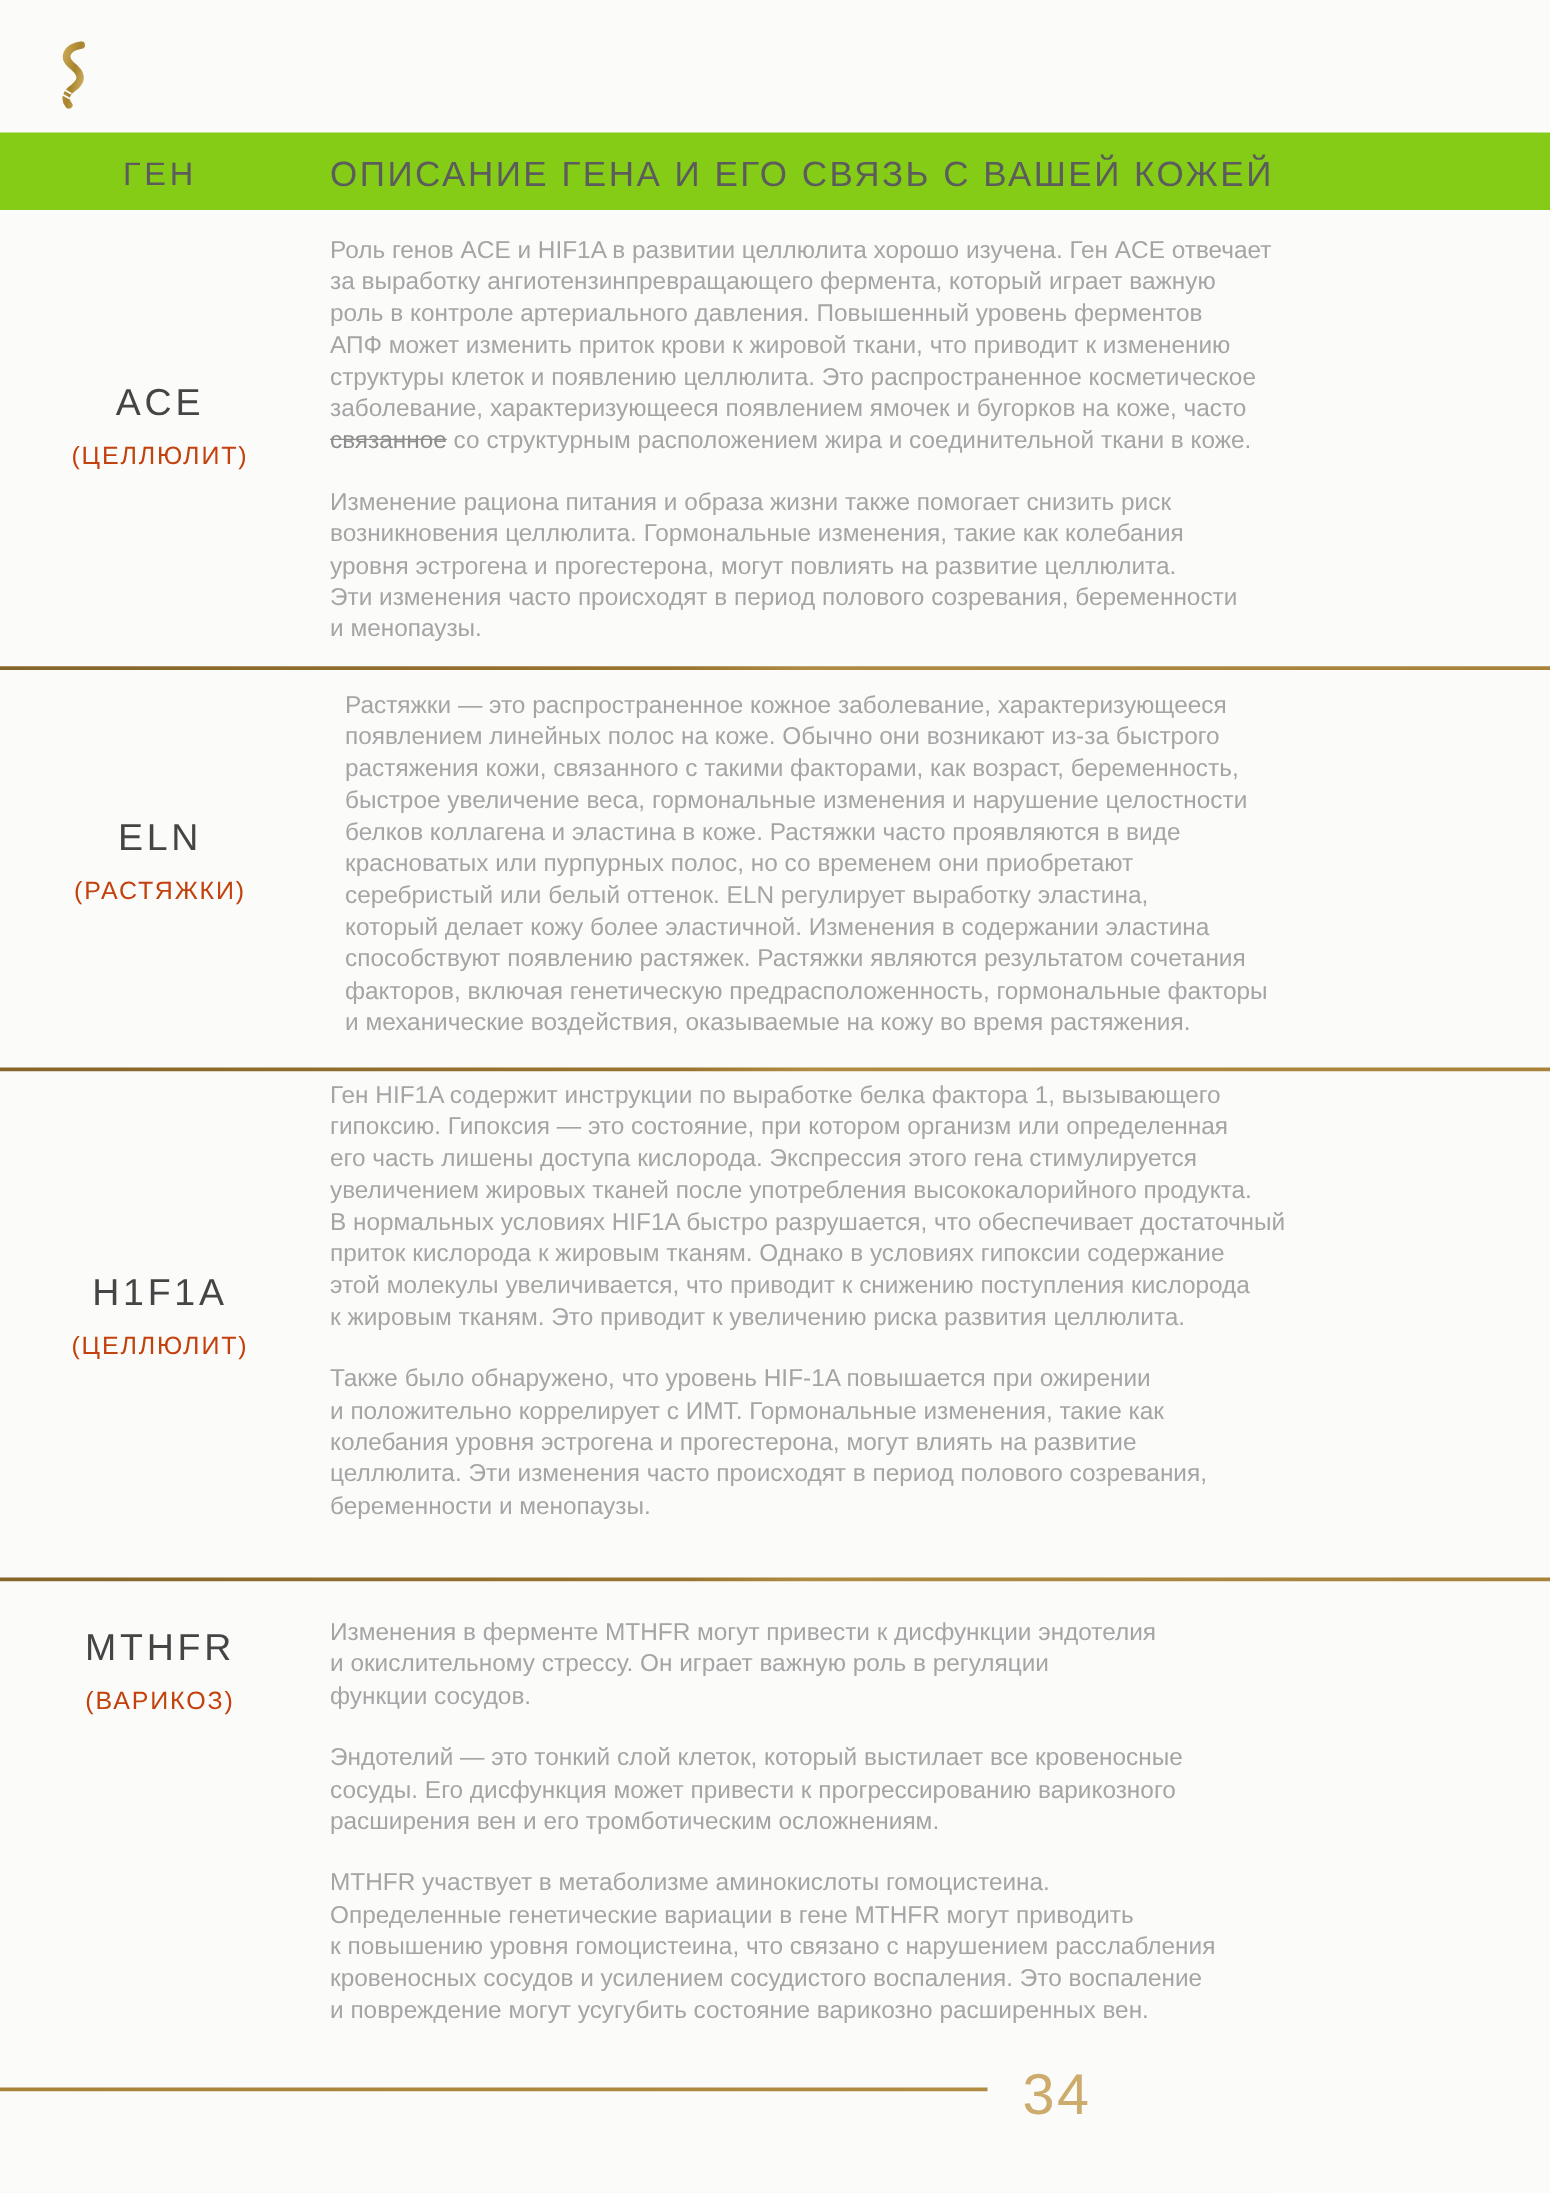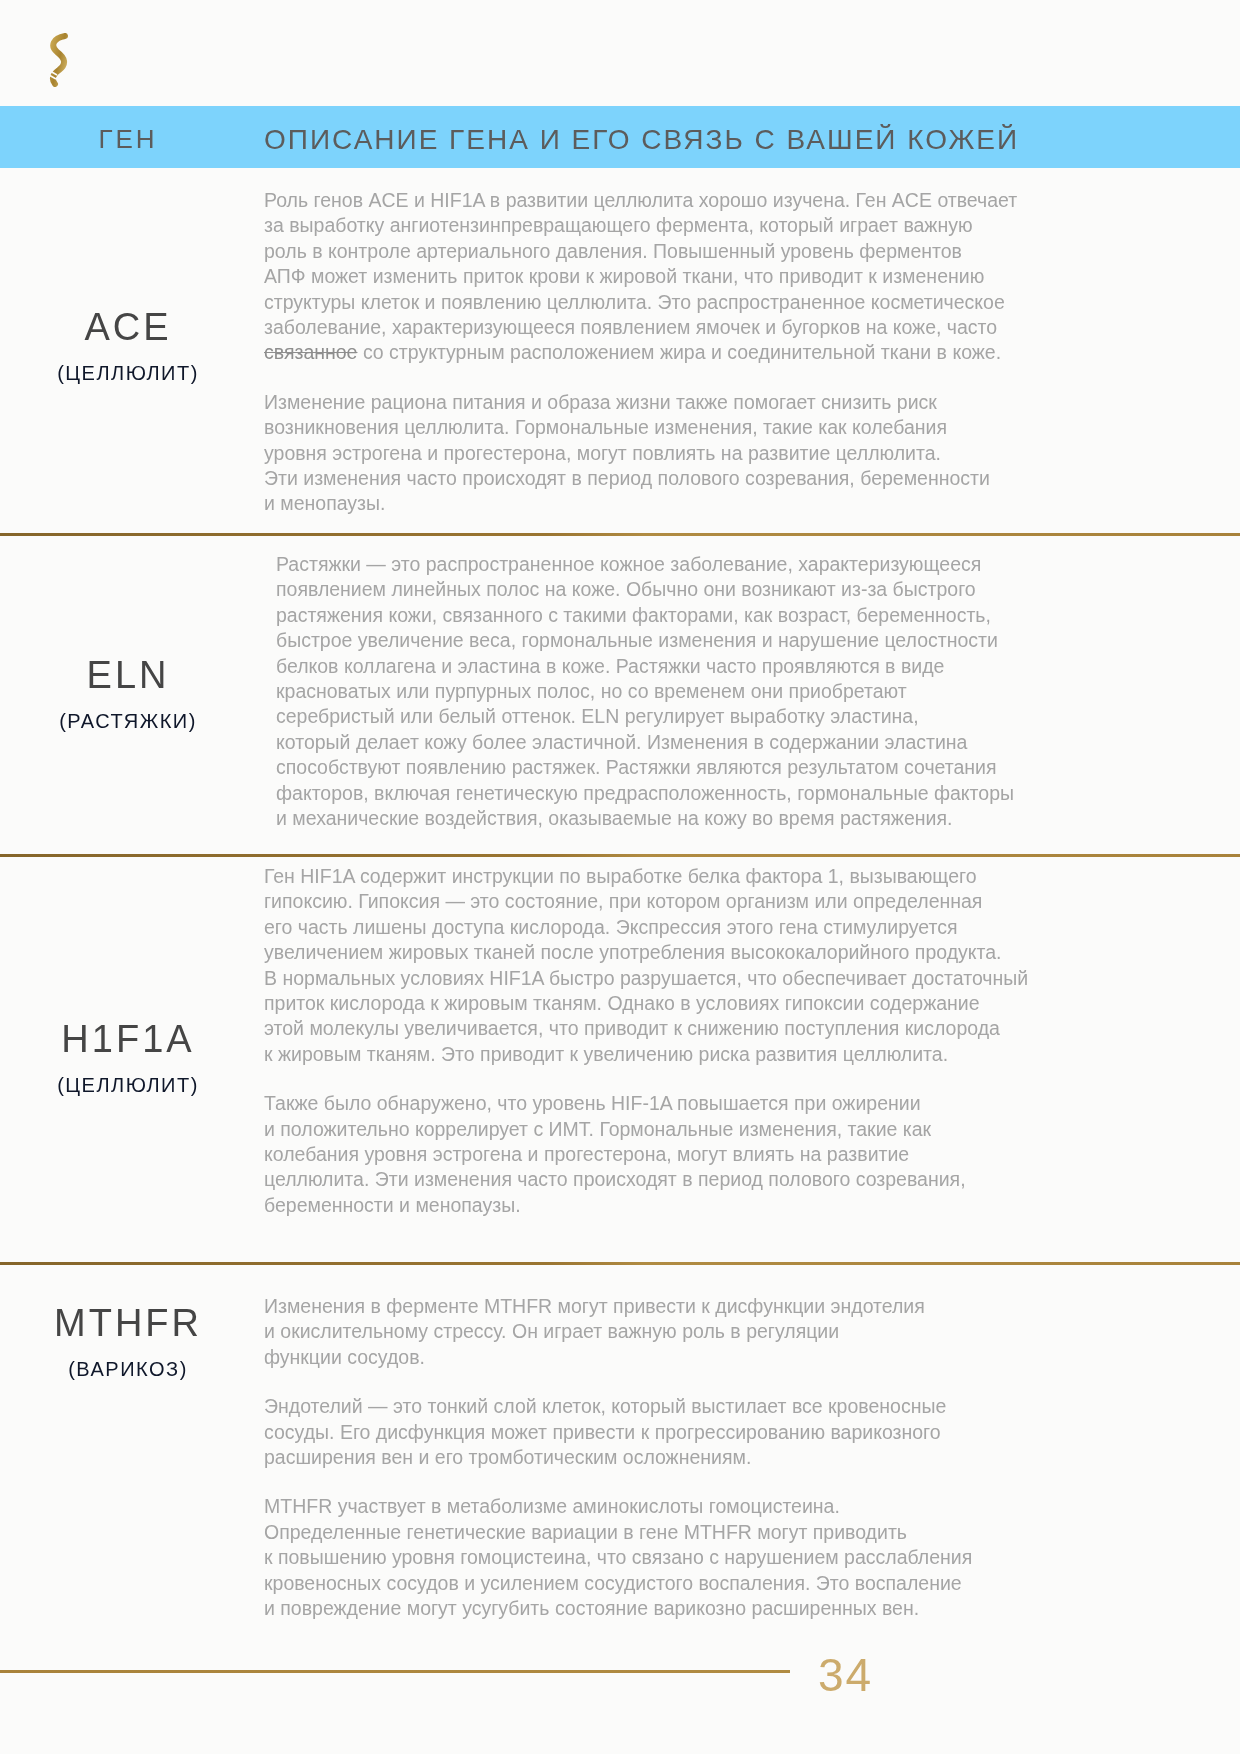--- a/index.html
+++ b/index.html
@@ -12,36 +12,36 @@
     position:relative;
     width:1240px;height:1754px;
     background:#fbfbfa;
     overflow:hidden;
   }
   
   .logo{position:absolute;left:43px;top:33px;width:32px;height:54px;}
   
   .header-band{
     position:absolute;left:0;top:106px;width:1240px;height:62px;
-    background:#7dd3fc;
+    background:#84cc16;
   }
   .header-gene{
     position:absolute;left:0;top:18px;width:256px;
     text-align:center;
     font-size:26px;font-weight:300;letter-spacing:3px;color:#5c5c5c;
   }
   .header-desc{
     position:absolute;left:264px;top:18px;width:900px;
     font-size:28px;font-weight:300;letter-spacing:2px;color:#5c5c5c;
     white-space:nowrap;
   }
   
   .gene-label{position:absolute;left:0;width:256px;text-align:center;color:#4a4a4a;}
-  .gene-name{font-size:38px;font-weight:200;letter-spacing:3px;line-height:1;color:#454545;}
-  .gene-trait{margin-top:16px;font-size:20px;font-weight:300;letter-spacing:1.5px;color:#0f172a;}
+  .gene-name{font-size:30px;font-weight:200;letter-spacing:3px;line-height:1;color:#454545;}
+  .gene-trait{margin-top:16px;font-size:20px;font-weight:300;letter-spacing:1.5px;color:#c2410c;}
   #label-ace{top:308px;}
   #label-eln{top:656px;}
   #label-h1f1a{top:1020px;}
   #label-mthfr{top:1272px;margin-top:32px;}
   
   .desc{
     position:absolute;left:264px;width:820px;
     font-size:19.5px;line-height:25.4px;color:#a5a5a5;font-weight:400;
   }
   .desc p{margin:0 0 24px 0;white-space:pre-line;}

